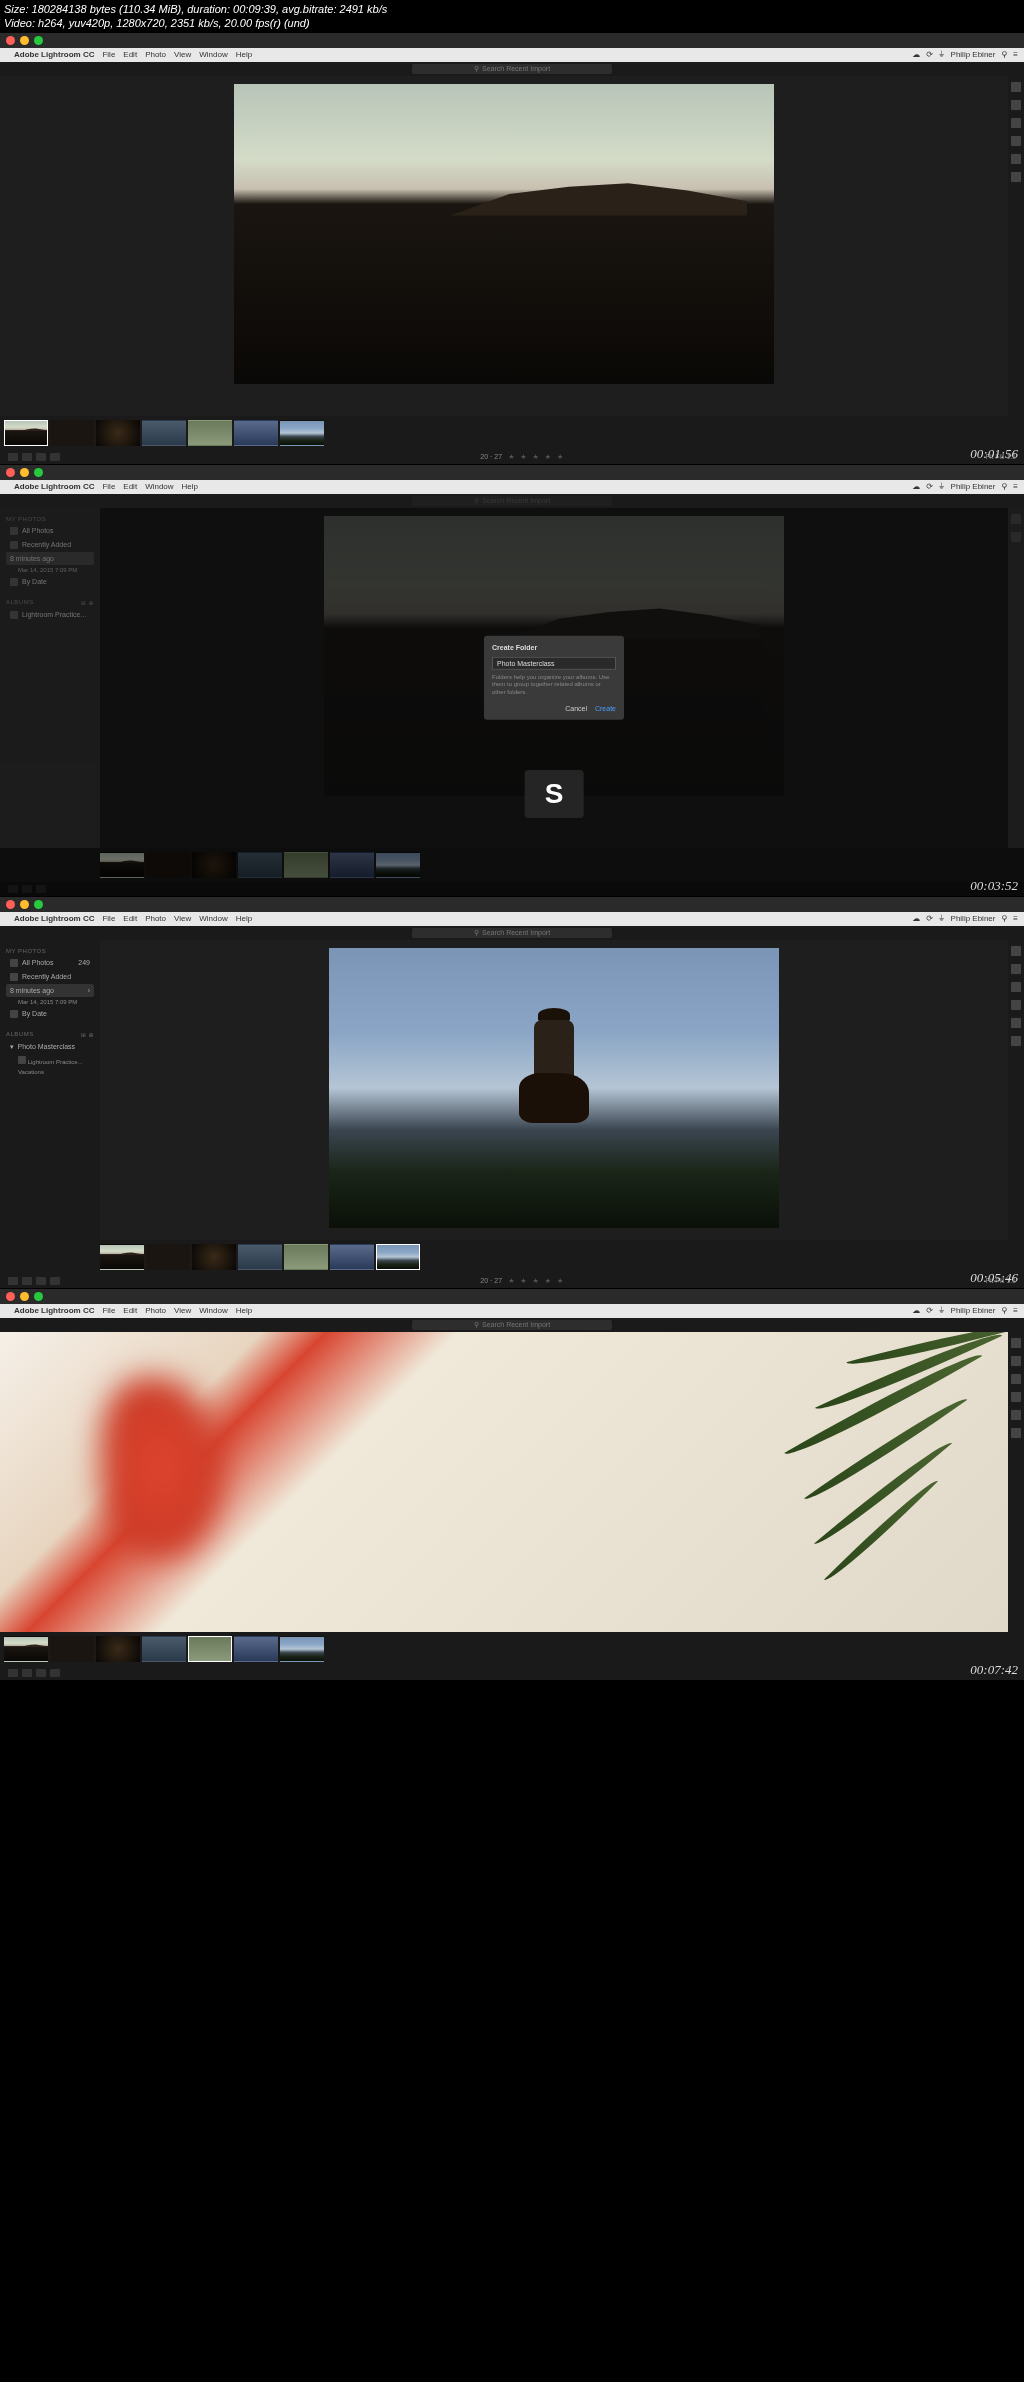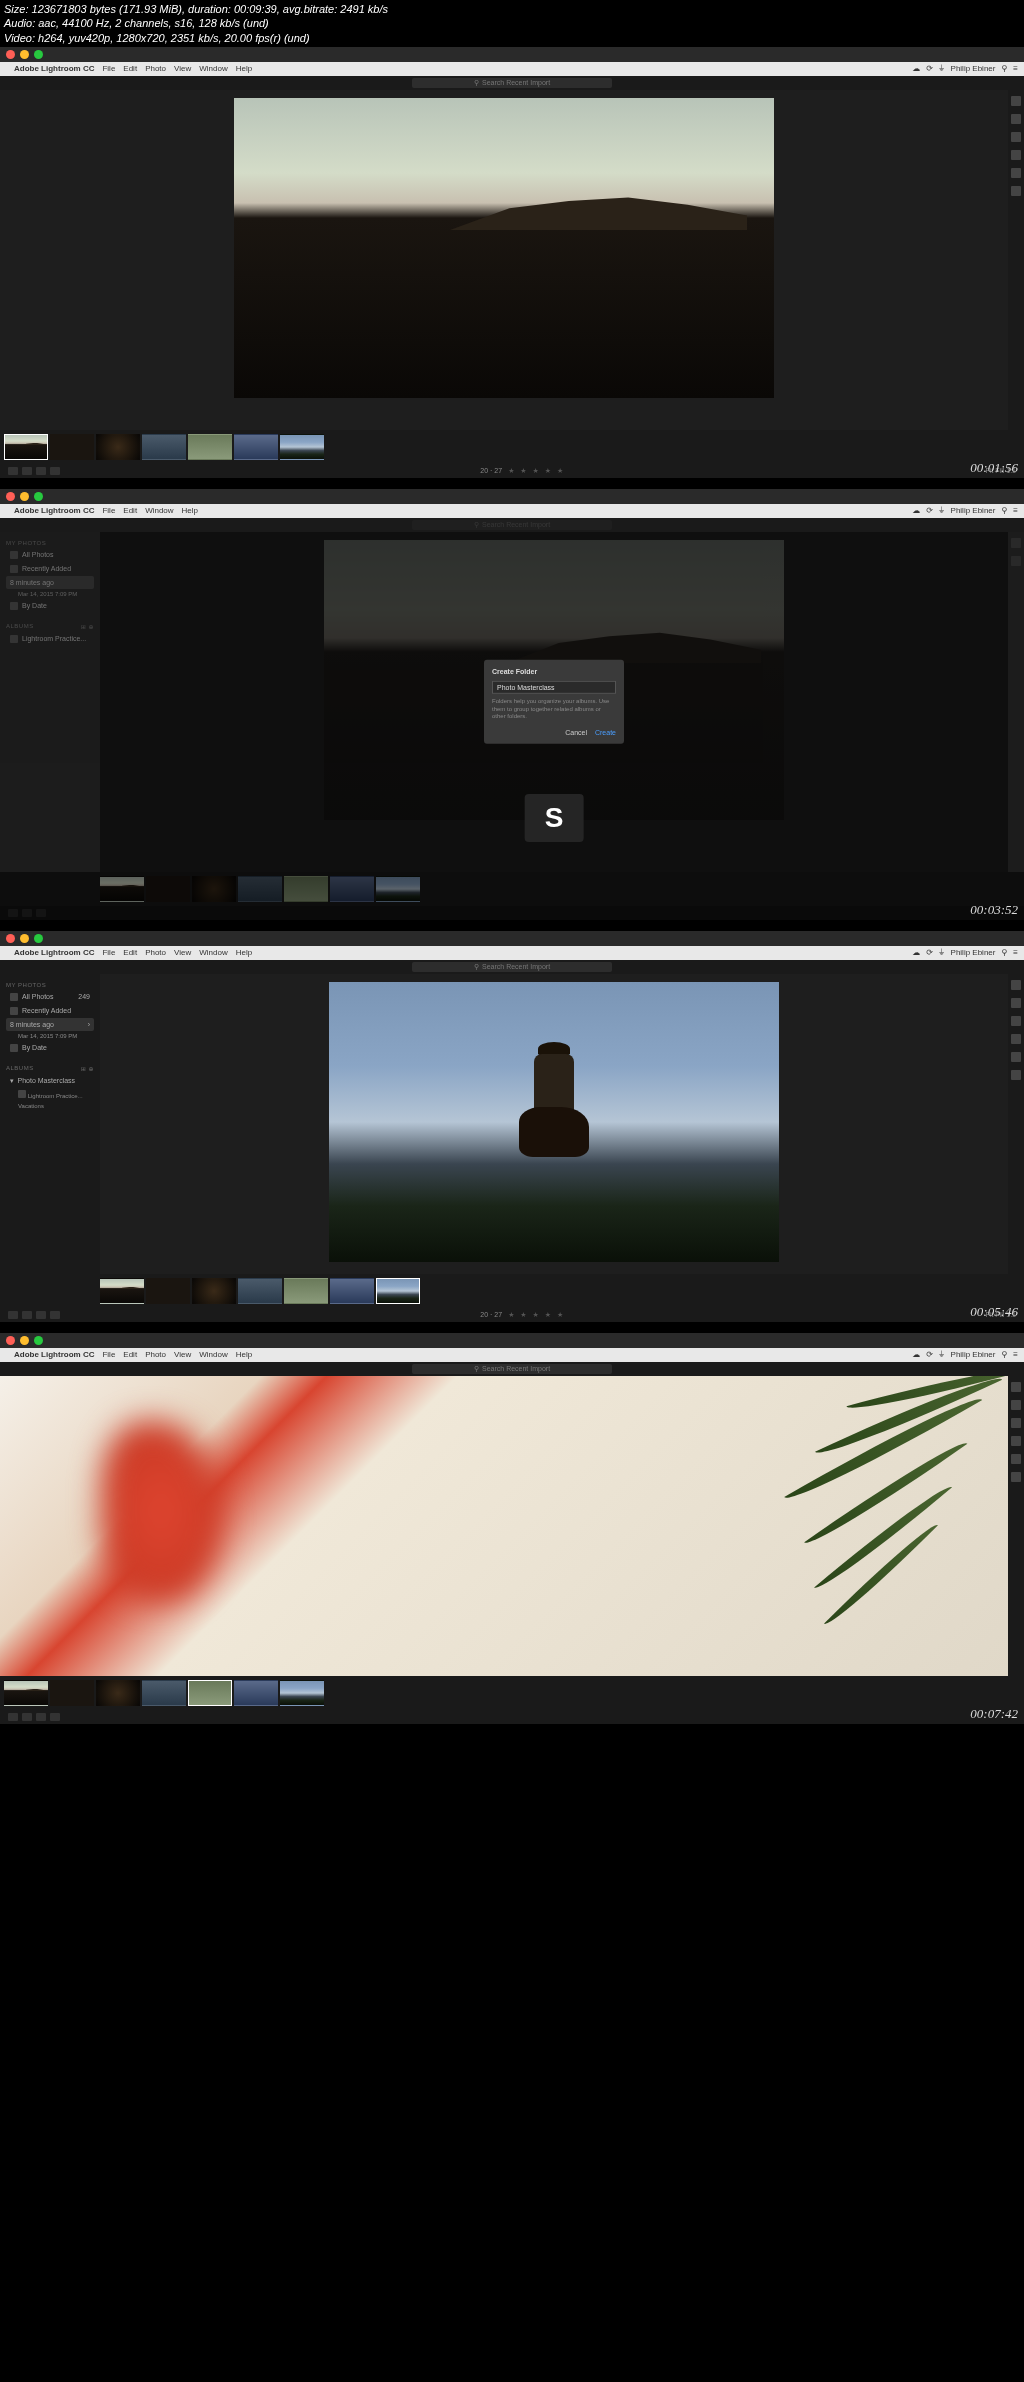--- a/index.html
+++ b/index.html
@@ -1,18 +1,18 @@
 <!DOCTYPE html>
 <html><head>
 <meta charset="utf-8">
 <style>
 *{margin:0;padding:0;box-sizing:border-box;font-family:-apple-system,BlinkMacSystemFont,sans-serif}
 body{background:#000;width:1024px}
 .metadata{color:#fff;font-style:italic;font-family:Georgia,serif;font-size:11px;padding:2px 4px;line-height:1.3}
-.frame{position:relative;margin-bottom:11px}
+.frame{position:relative;margin-bottom:1px}
 .traffic{display:flex;gap:5px;padding:3px 6px;background:#2a2a2a}
 .traffic span{width:9px;height:9px;border-radius:50%}
 .t-red{background:#ff5f56}
 .t-yel{background:#ffbd2e}
 .t-grn{background:#27c93f}
 .menubar{background:#e8e8e8;height:14px;display:flex;align-items:center;padding:0 6px;font-size:8px;color:#333;justify-content:space-between}
 .menubar-left{display:flex;gap:8px;align-items:center}
 .menubar-left .apple{font-size:10px}
 .menubar-left .app-name{font-weight:600}
 .menubar-right{display:flex;gap:6px;align-items:center;font-size:8px}
@@ -65,22 +65,21 @@
 .l5{width:170px;height:12px;top:70%;right:20px;transform:rotate(-40deg)}
 .l6{width:150px;height:11px;top:82%;right:30px;transform:rotate(-45deg)}
 .red-blur{position:absolute;left:10%;top:15%;width:120px;height:180px;background:radial-gradient(ellipse,#e04530,#c03520);border-radius:40% 60% 50% 50%;filter:blur(15px)}
 .view-controls{display:flex;gap:4px}
 .view-controls span{width:10px;height:8px;background:#333;border-radius:1px}
 </style>
 </head>
 <body>
 
 <div class="metadata">
-  <div>Size: 123671803 bytes (171.93 MiB), duration: 00:09:39, avg.bitrate: 2491 kb/s</div>
-  <div>Audio: aac, 44100 Hz, 2 channels, s16, 128 kb/s (und)</div>
+  <div>Size: 180284138 bytes (110.34 MiB), duration: 00:09:39, avg.bitrate: 2491 kb/s</div>
   <div>Video: h264, yuv420p, 1280x720, 2351 kb/s, 20.00 fps(r) (und)</div>
 </div>
 
 <div class="frame">
   <div class="traffic">
     <span class="t-red"></span>
     <span class="t-yel"></span>
     <span class="t-grn"></span>
   </div>
   <div class="menubar">

